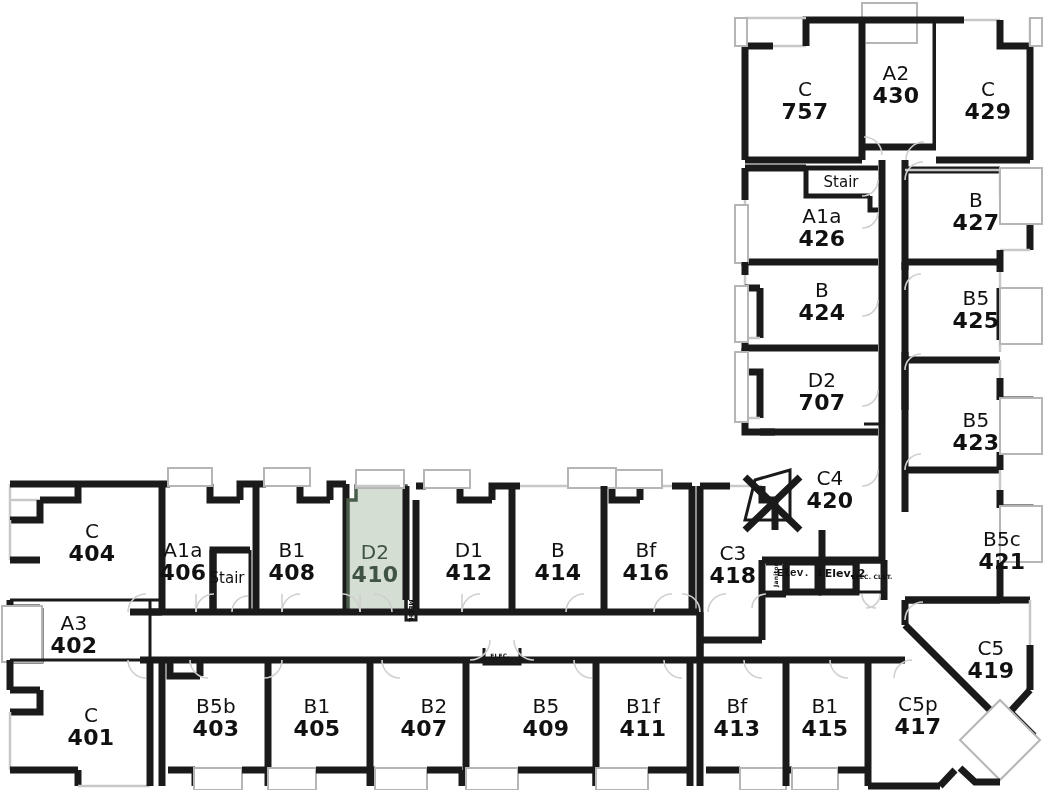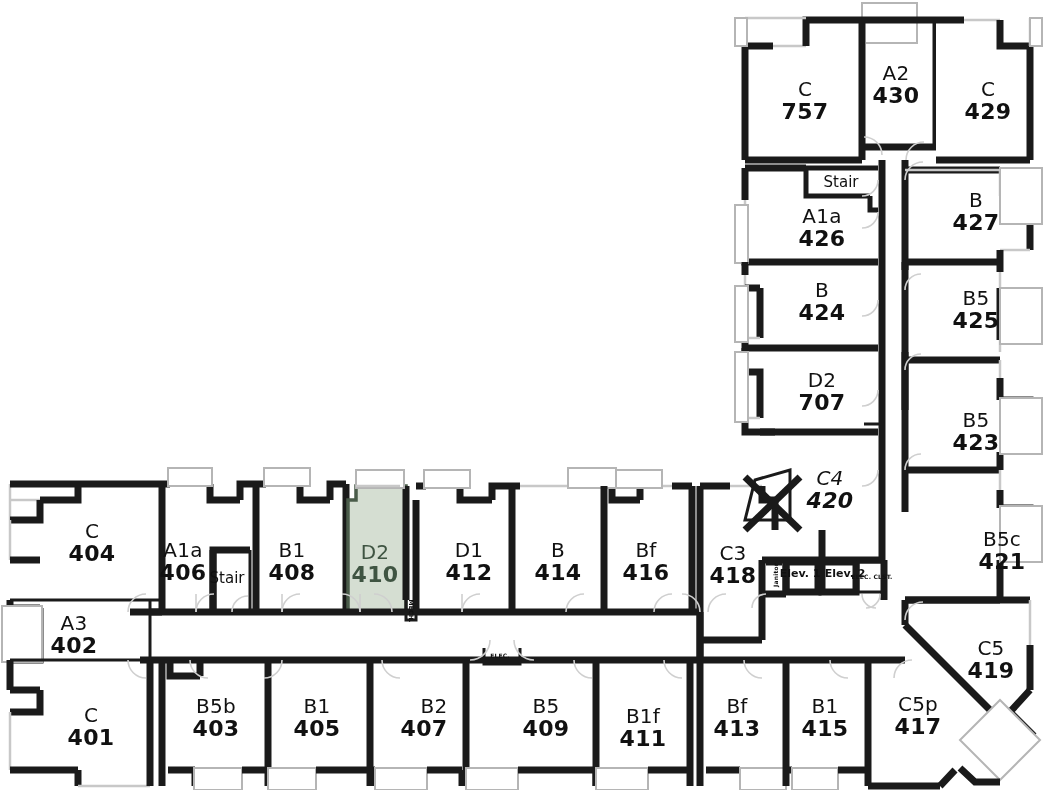--- a/index.html
+++ b/index.html
@@ -418,41 +418,41 @@
         <span class="u-num">405</span>
       </div>
       <div class="unit-label" style="left: 424px; top: 718px; text-align: right;">
         <span class="u-type">B2</span>
         <span class="u-num">407</span>
       </div>
       <div class="unit-label" style="left: 546px; top: 718px;">
         <span class="u-type">B5</span>
         <span class="u-num">409</span>
       </div>
-      <div class="unit-label" style="left: 643px; top: 718px; margin-top: 10px;">
+      <div class="unit-label" style="left: 643px; top: 718px;">
         <span class="u-type">B1f</span>
         <span class="u-num">411</span>
       </div>
       <div class="unit-label" style="left: 737px; top: 718px;">
         <span class="u-type">Bf</span>
         <span class="u-num">413</span>
       </div>
       <div class="unit-label" style="left: 825px; top: 718px;">
         <span class="u-type">B1</span>
         <span class="u-num">415</span>
       </div>
       <div class="unit-label" style="left: 918px; top: 716px;">
         <span class="u-type">C5p</span>
         <span class="u-num">417</span>
       </div>
       <div class="unit-label" style="left: 991px; top: 660px; text-align: center;">
         <span class="u-type">C5</span>
         <span class="u-num">419</span>
       </div>
-      <div class="unit-label" style="left: 830px; top: 490px; font-style: italic;">
+      <div class="unit-label" style="left: 830px; top: 490px;">
         <span class="u-type">C4</span>
         <span class="u-num">420</span>
       </div>
       <div class="unit-label" style="left: 1002px; top: 551px;">
         <span class="u-type">B5c</span>
         <span class="u-num">421</span>
       </div>
       <div class="unit-label" style="left: 822px; top: 392px;">
         <span class="u-type">D2</span>
         <span class="u-num">707</span>
@@ -487,21 +487,21 @@
       </div>
       <div class="unit-label" style="left: 988px; top: 101px;">
         <span class="u-type">C</span>
         <span class="u-num">429</span>
       </div>
     </div>
 
   <div id="svc-labels">
       <div class="svc-label sz-stair" style="left: 227px; top: 578px;">Stair</div>
       <div class="svc-label sz-stair" style="left: 841px; top: 182px;">Stair</div>
-      <div class="svc-label sz-elev" style="left: 800px; top: 573px;">Elev. 1</div>
+      <div class="svc-label sz-elev" style="left: 800px; top: 573px; font-family: Liberation Mono, monospace;">Elev. 1</div>
       <div class="svc-label sz-elev" style="left: 838px; top: 573px; margin-left: 7px;">Elev. 2</div>
       <div class="svc-label sz-tiny rot270" style="left: 775px; top: 575px;">Janitor</div>
       <div class="svc-label sz-tiny" style="left: 872px; top: 576px;">ELEC. CLST.</div>
       <div class="svc-label sz-tiny rot90" style="left: 411px; top: 611px;">MECH.</div>
       <div class="svc-label sz-tiny" style="left: 500px; top: 655px;">ELEC.</div>
     </div>
 
 </div>
 
 </body></html>

